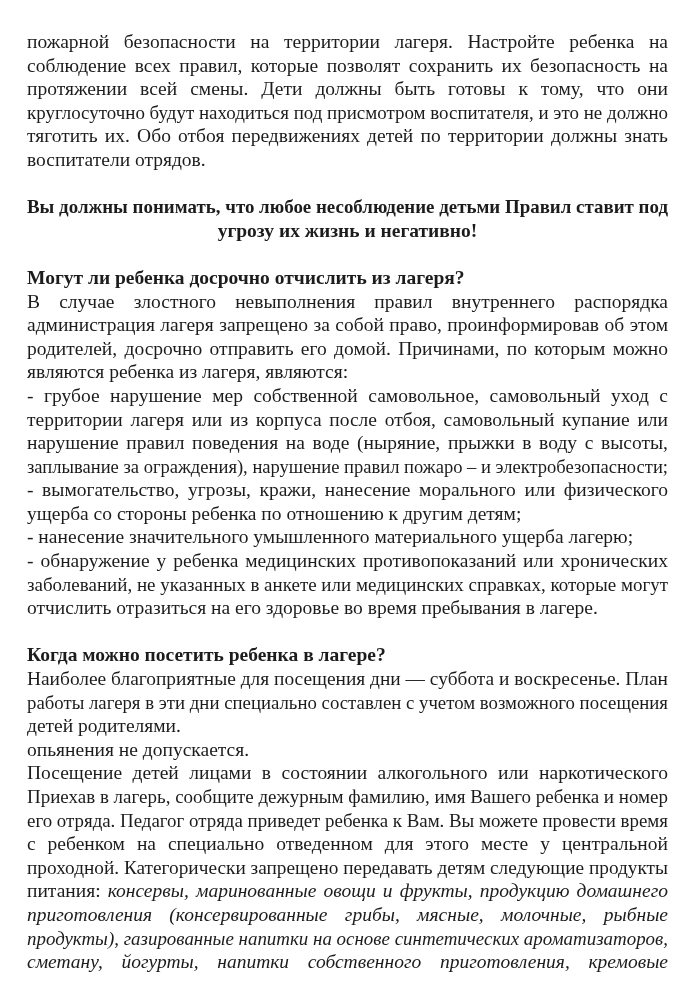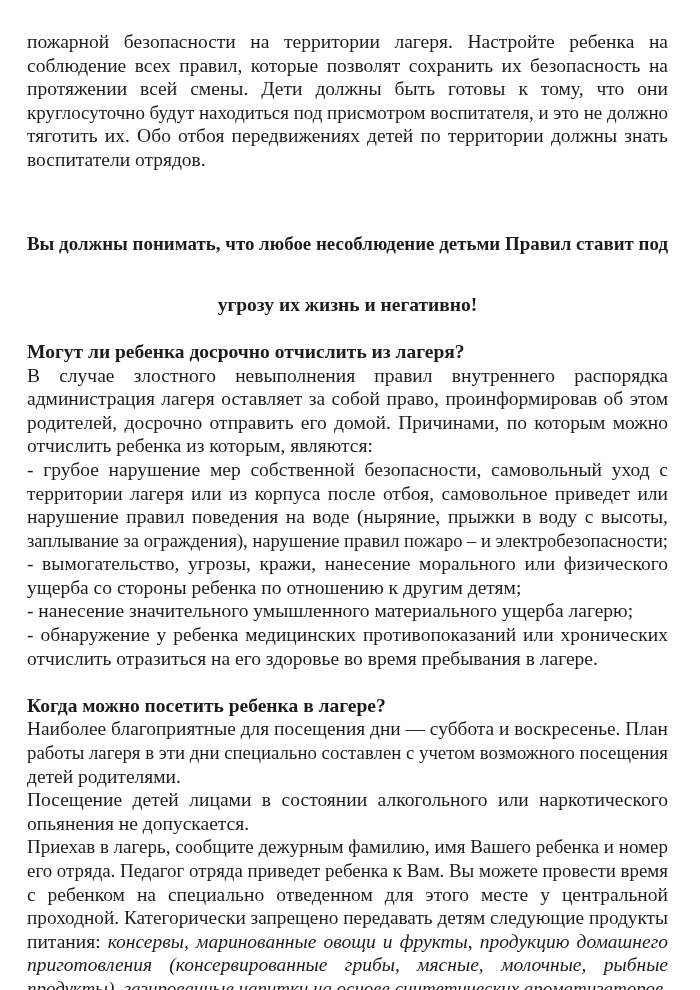--- a/index.html
+++ b/index.html
@@ -14,21 +14,21 @@
     white-space:nowrap; position:relative;
   }
   .ln > .t {
     display:block; width:100%;
     text-align:justify; text-align-last:justify;
     transform-origin:left center;
   }
   .ln.last > .t { text-align-last:left; }
   .ln.center > .t { text-align:center; text-align-last:center; }
   .gap { display:block; height:23.6px; }
-  .bold { font-weight:bold;margin-top:37px; }
+  .bold { font-weight:bold; }
   .heading > .t { font-weight:bold; text-align-last:left; }
   .it { font-style:italic; }
   .mixed > .t { text-align-last:justify; }
 </style>
 </head>
 <body>
 
 <div class="page">
 
   <div>
@@ -66,51 +66,54 @@
   <span class="gap"></span>
 
   <div>
     <span class="ln heading">
         <span class="t">Могут ли ребенка досрочно отчислить из лагеря?</span>
       </span>
     <span class="ln">
         <span class="t">В случае злостного невыполнения правил внутреннего распорядка</span>
       </span>
     <span class="ln">
-        <span class="t">администрация лагеря оставляет за собой право, проинформировав об этом</span>
+        <span class="t">администрация лагеря запрещено за собой право, проинформировав об этом</span>
       </span>
     <span class="ln">
         <span class="t">родителей, досрочно отправить его домой. Причинами, по которым можно</span>
       </span>
     <span class="ln last">
-        <span class="t">отчислить ребенка из которым, являются:</span>
+        <span class="t">являются ребенка из лагеря, являются:</span>
       </span>
     <span class="ln">
-        <span class="t">- грубое нарушение мер собственной безопасности, самовольный уход с</span>
+        <span class="t">- грубое нарушение мер собственной самовольное, самовольный уход с</span>
       </span>
     <span class="ln">
-        <span class="t">территории лагеря или из корпуса после отбоя, самовольное приведет или</span>
+        <span class="t">территории лагеря или из корпуса после отбоя, самовольный купание или</span>
       </span>
     <span class="ln">
         <span class="t">нарушение правил поведения на воде (ныряние, прыжки в воду с высоты,</span>
       </span>
     <span class="ln">
         <span class="t" style="width: 673.75px; transform: scaleX(0.951391);">заплывание за ограждения), нарушение правил пожаро – и электробезопасности;</span>
       </span>
     <span class="ln">
         <span class="t">- вымогательство, угрозы, кражи, нанесение морального или физического</span>
       </span>
     <span class="ln last">
         <span class="t">ущерба со стороны ребенка по отношению к другим детям;</span>
       </span>
     <span class="ln last">
         <span class="t">- нанесение значительного умышленного материального ущерба лагерю;</span>
       </span>
     <span class="ln">
         <span class="t">- обнаружение у ребенка медицинских противопоказаний или хронических</span>
+      </span>
+    <span class="ln">
+        <span class="t" style="width: 658.031px; transform: scaleX(0.974118);">заболеваний, не указанных в анкете или медицинских справках, которые могут</span>
       </span>
     <span class="ln last">
         <span class="t">отчислить отразиться на его здоровье во время пребывания в лагере.</span>
       </span>
   </div>
 
   <span class="gap"></span>
 
   <div>
     <span class="ln heading">
@@ -118,25 +121,25 @@
       </span>
     <span class="ln">
         <span class="t" style="width: 644.266px; transform: scaleX(0.994931);">Наиболее благоприятные для посещения дни — суббота и воскресенье. План</span>
       </span>
     <span class="ln">
         <span class="t" style="width: 665.375px; transform: scaleX(0.963367);">работы лагеря в эти дни специально составлен с учетом возможного посещения</span>
       </span>
     <span class="ln last">
         <span class="t">детей родителями.</span>
       </span>
+    <span class="ln last">
+        <span class="t">опьянения не допускается.</span>
+      </span>
     <span class="ln">
         <span class="t">Посещение детей лицами в состоянии алкогольного или наркотического</span>
-      </span>
-    <span class="ln last">
-        <span class="t">опьянения не допускается.</span>
       </span>
     <span class="ln">
         <span class="t" style="width: 658.422px; transform: scaleX(0.97354);">Приехав в лагерь, сообщите дежурным фамилию, имя Вашего ребенка и номер</span>
       </span>
     <span class="ln">
         <span class="t" style="width: 661.859px; transform: scaleX(0.968484);">его отряда. Педагог отряда приведет ребенка к Вам. Вы можете провести время</span>
       </span>
     <span class="ln">
         <span class="t">с ребенком на специально отведенном для этого месте у центральной</span>
       </span>

